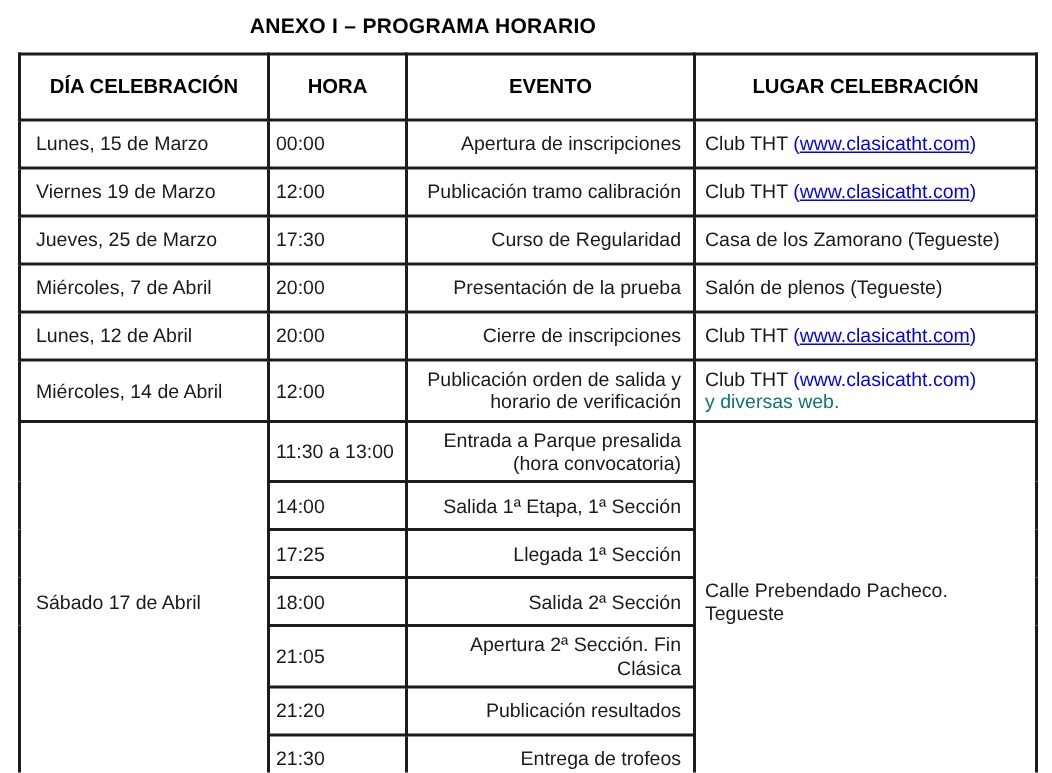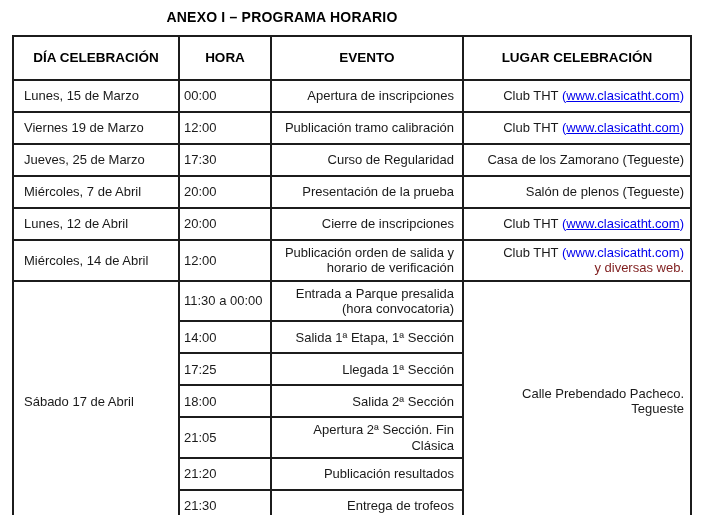--- a/index.html
+++ b/index.html
@@ -44,31 +44,31 @@
     font-weight: bold;
     text-align: center;
     height: 44px;
     padding: 4px 6px;
     color: #000000;
     border-radius: 21px;
   }
   td.c-dia    { text-align: left;   padding: 4px 6px 4px 10px; }
   td.c-hora   { padding: 4px 4px; }
   td.c-evento { text-align: right;   padding: 4px 8px 4px 10px; }
-  td.c-lugar  { text-align: right; padding: 4px 6px; }
+  td.c-lugar  { text-align: left; padding: 4px 6px; }
   tr.r-single td { height: 32px; border-radius: 10px; }
   tr.r-tall td   { height: 36px; }
   a.weblink {
     color: #0000EE;
     text-decoration: none;
     cursor: pointer;
   }
   a.weblink .url-underline { text-decoration: underline; }
   a.weblink .url-plain     { text-decoration: none; }
-  .note-line { display: block; color: #7f1d1d; }
+  .note-line { display: block; color: #0f766e; }
 </style>
 </head>
 <body>
 
 <div class="page">
 
   <div class="doc-title">ANEXO I – PROGRAMA HORARIO</div>
 
   <table class="schedule">
     <colgroup>
@@ -126,21 +126,21 @@
 
       <tr class="r-tall">
         <td class="c-dia">Miércoles, 14 de Abril</td>
         <td class="c-hora">12:00</td>
         <td class="c-evento">Publicación orden de salida y horario de verificación</td>
         <td class="c-lugar"><span>Club THT </span><a class="weblink"><span>(</span><span class="url-plain">www.clasicatht.com</span><span>)</span></a><span class="note-line">y diversas web.</span></td>
       </tr>
 
       <tr class="r-single">
         <td class="c-dia" rowspan="7">Sábado 17 de Abril</td>
-        <td class="c-hora">11:30 a 00:00</td>
+        <td class="c-hora">11:30 a 13:00</td>
         <td class="c-evento">Entrada a Parque presalida (hora convocatoria)</td>
         <td class="c-lugar" rowspan="7">Calle Prebendado Pacheco. Tegueste</td>
       </tr>
       <tr class="r-single">
         <td class="c-hora">14:00</td>
         <td class="c-evento">Salida 1ª Etapa, 1ª Sección</td>
       </tr>
       <tr class="r-single">
         <td class="c-hora">17:25</td>
         <td class="c-evento">Llegada 1ª Sección</td>

